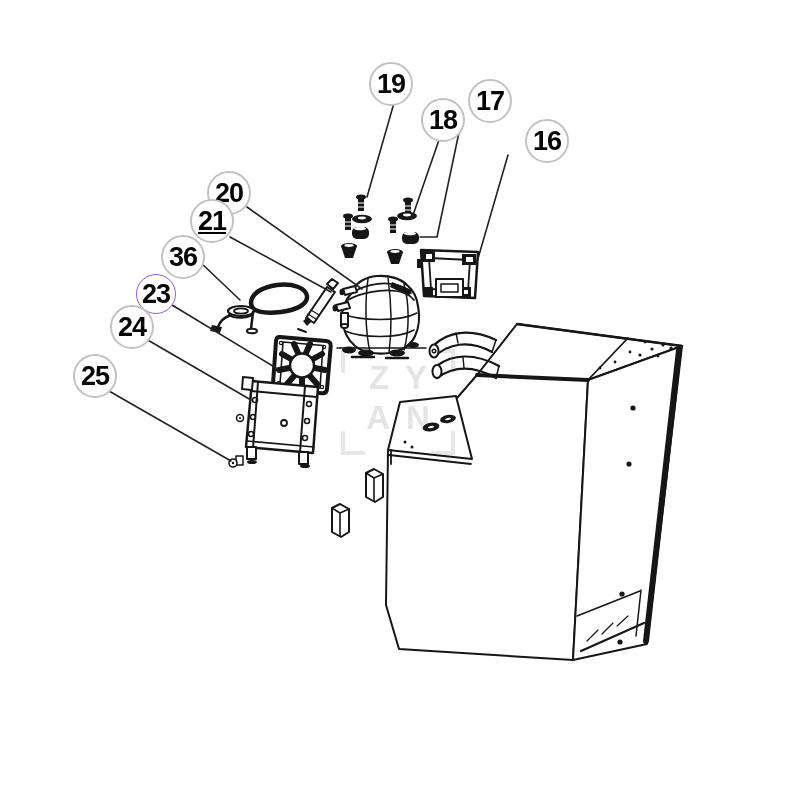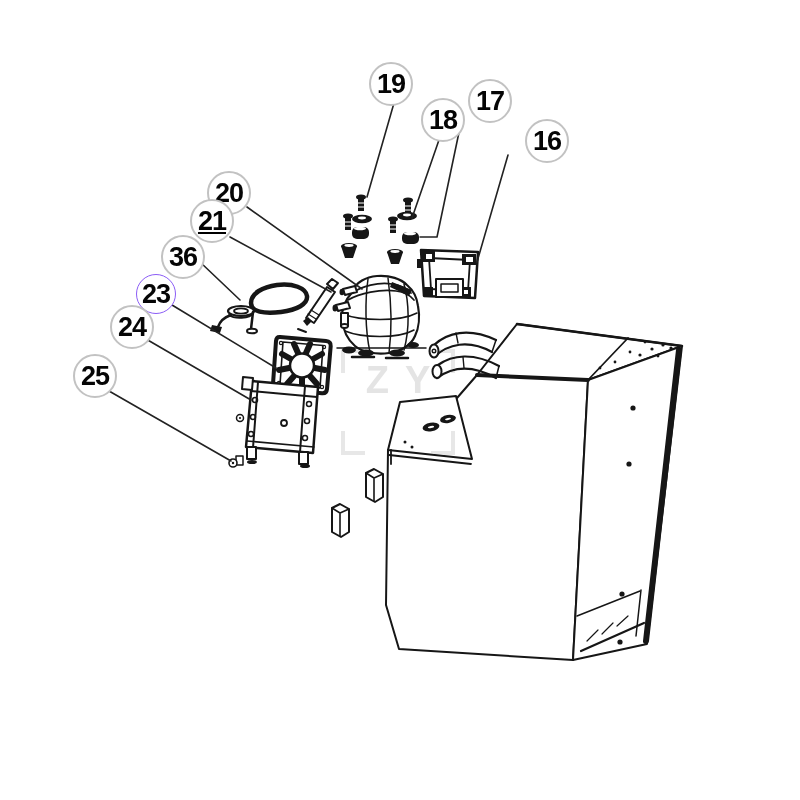--- a/index.html
+++ b/index.html
@@ -9,21 +9,21 @@
   
   .callout{position:absolute;z-index:3;width:40px;height:40px;border:2px solid #c2c2c2;
            border-radius:50%;background:#ffffff;display:flex;align-items:center;justify-content:center;
            transform:translate(-50%,-50%);box-sizing:content-box;cursor:pointer;}
   .callout span{font-size:27px;font-weight:700;color:#050505;letter-spacing:-1px;line-height:1;}
   .callout.highlighted{border:1px solid #8b5cf6;width:38px;height:38px;}
   
   #watermark{position:absolute;left:341px;top:349px;width:114px;height:106px;z-index:2;
              mix-blend-mode:darken;pointer-events:none;color:#e4e4e4;}
   #watermark .wm-row{position:absolute;left:0;width:114px;text-align:center;
-             font-size:38px;font-weight:700;letter-spacing:16px;text-indent:16px;line-height:1;}
+             font-size:33px;font-weight:700;letter-spacing:16px;text-indent:16px;line-height:1;}
   #wm-row1{top:12px;} #wm-row2{top:52px;}
   .wm-corner{position:absolute;width:20px;height:20px;}
   .wm-tl{left:0;top:0;border-left:4px solid #e7e7e7;border-top:4px solid #e7e7e7;}
   .wm-tr{right:0;top:0;border-right:4px solid #e7e7e7;border-top:4px solid #e7e7e7;}
   .wm-bl{left:0;bottom:0;border-left:4px solid #e7e7e7;border-bottom:4px solid #e7e7e7;}
   .wm-br{right:0;bottom:0;border-right:4px solid #e7e7e7;border-bottom:4px solid #e7e7e7;}
 </style>
 </head>
 <body>
 
@@ -257,20 +257,21 @@
       <path d="M109,391 L231,461"></path>
     </g>
   </svg>
 
   <div id="watermark">
     <span class="wm-corner wm-tl"></span>
     <span class="wm-corner wm-tr"></span>
     <span class="wm-corner wm-bl"></span>
     <span class="wm-corner wm-br"></span>
     <div id="wm-row1" class="wm-row">ZY</div>
+    <div id="wm-row2" class="wm-row">AN</div>
   </div>
 
   <div class="callout" style="left:515px;top:141px;margin-left:32px;">
     <span>16</span>
     </div>
   <div class="callout" style="left:490px;top:101px;">
     <span>17</span>
     </div>
   <div class="callout" style="left:443px;top:120px;">
     <span>18</span>

